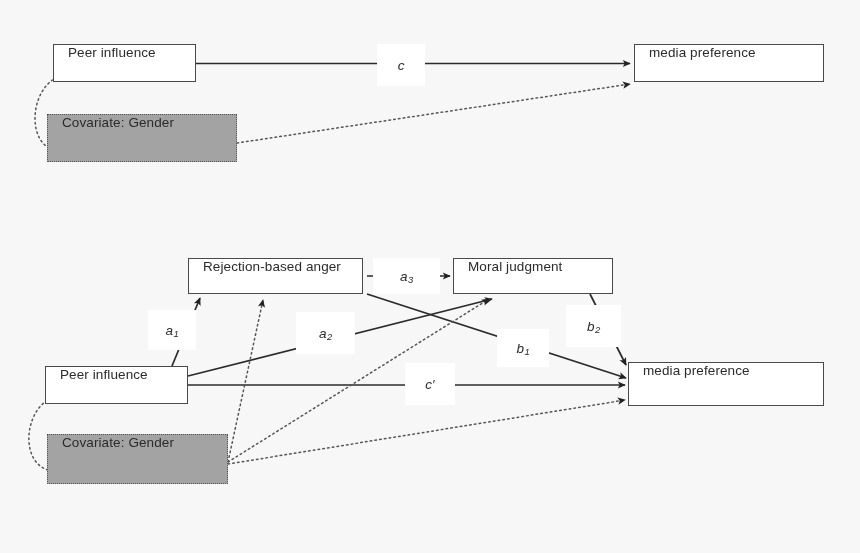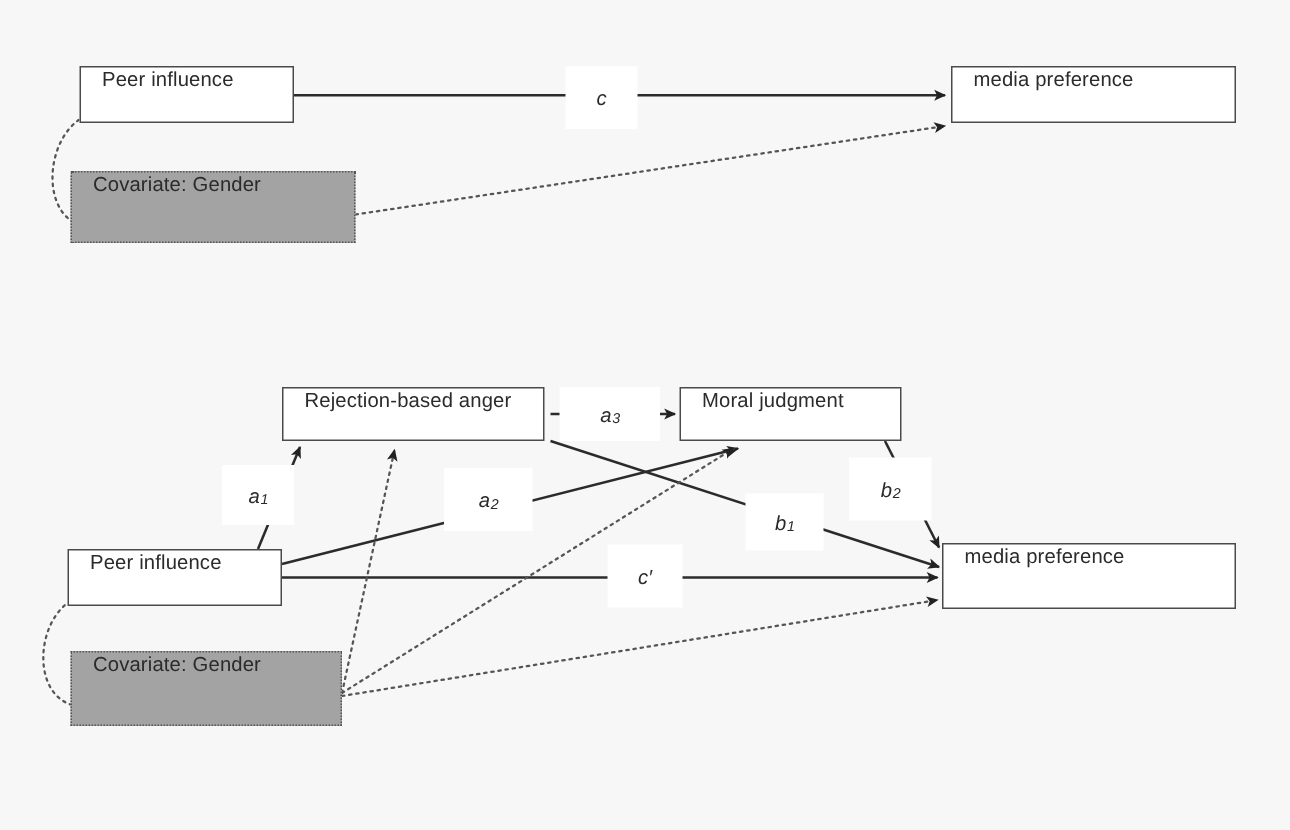--- a/index.html
+++ b/index.html
@@ -117,21 +117,21 @@
   </div>
 
   <div class="plabel" style="left:377px; top:44px; width:48px; height:42px;">
     <span>c</span>
   </div>
 
   <div class="node solid" style="left:172px; top:258px; width:175px; height:36px;margin-left:16px;">
     <span>Rejection-based anger</span>
   </div>
 
-  <div class="node solid" style="left:453px; top:258px; width:148px; height:36px;">
+  <div class="node solid" style="left:453px; top:258px; width:160px; height:36px;">
     <span>Moral judgment</span>
   </div>
 
   <div class="node solid" style="left:45px; top:366px; width:143px; height:38px;">
     <span>Peer influence</span>
   </div>
 
   <div class="node solid" style="left:628px; top:362px; width:196px; height:44px;">
     <span>media preference</span>
   </div>

